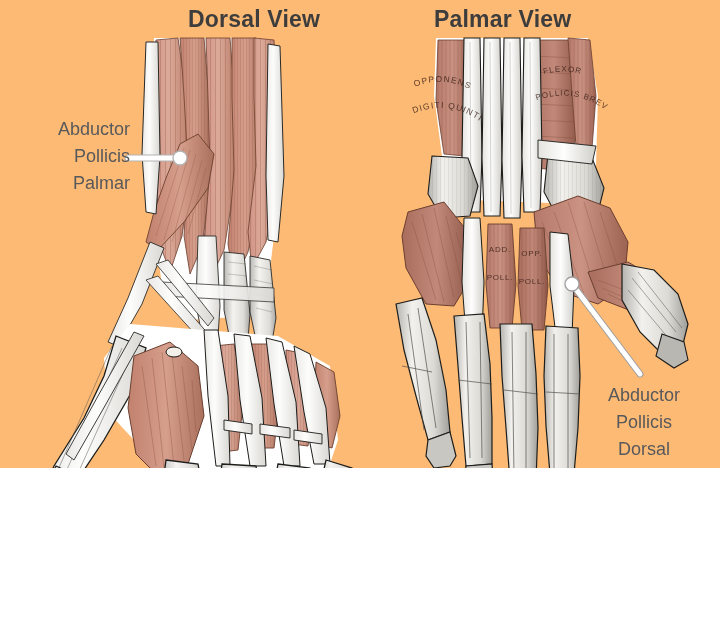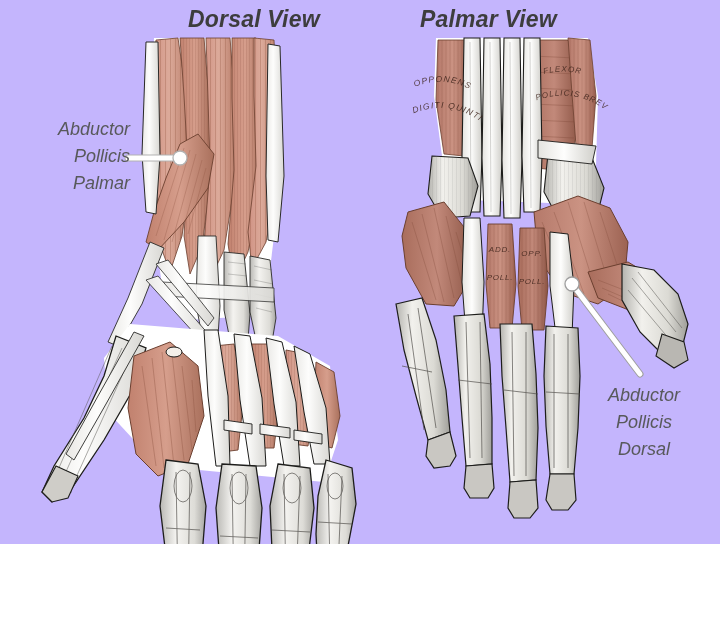--- a/index.html
+++ b/index.html
@@ -3,37 +3,36 @@
 <meta charset="utf-8">
 <style>
   html, body {
     margin: 0;
     padding: 0;
     background: #ffffff;
   }
   #page {
     position: relative;
     width: 720px;
-    height: 544px;
-    background: #c4b5fd;
+    height: 468px;
+    background: #fdba74;
     overflow: hidden;
     font-family: "Liberation Sans", sans-serif;
-    font-style: italic;
   }
   .view-title {
     position: absolute;
     font-family: "Liberation Sans", sans-serif;
     font-weight: bold;
     font-size: 23px;
     letter-spacing: 0.2px;
     color: #3d3d3d;
     white-space: nowrap;
   }
   #title-dorsal { left: 188px; top: 6px; }
-  #title-palmar { left: 420px; top: 6px; }
+  #title-palmar { left: 434px; top: 6px; }
 
   .anno-label {
     position: absolute;
     font-family: "Liberation Sans", sans-serif;
     font-weight: normal;
     font-size: 18px;
     line-height: 27px;
     color: #58595b;
     white-space: nowrap;
   }

